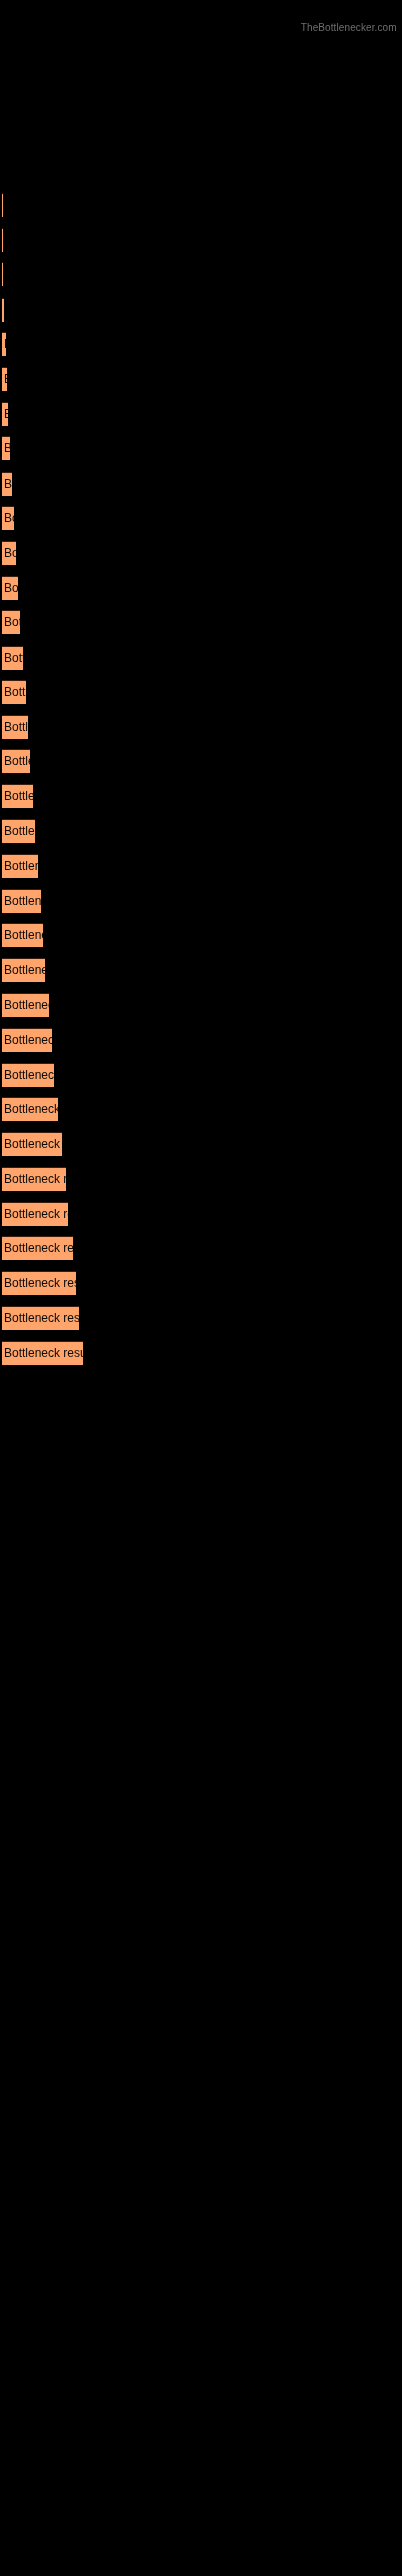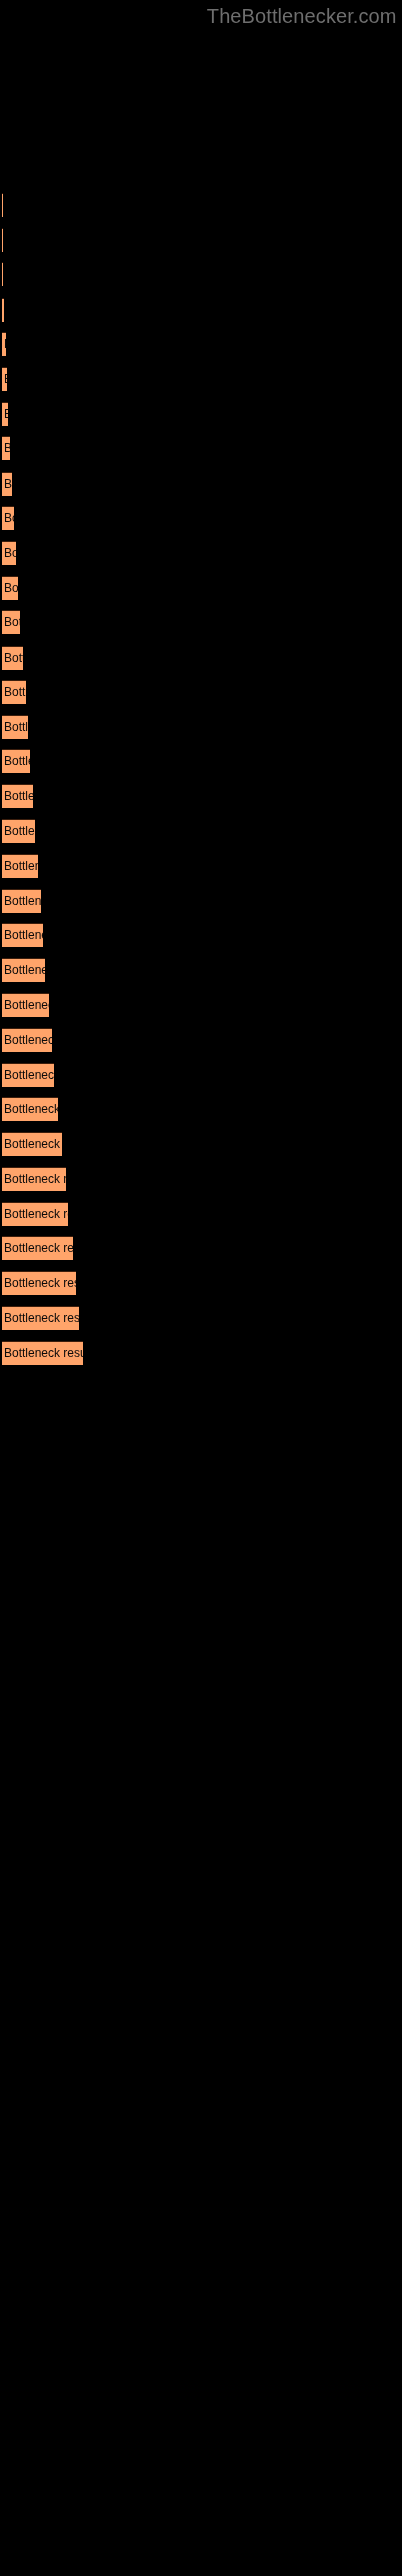--- a/index.html
+++ b/index.html
@@ -12,23 +12,23 @@
     width: 403px;
     height: 2576px;
     position: relative;
     overflow: hidden;
     font-family: "Liberation Sans", sans-serif;
     -webkit-font-smoothing: antialiased;
   }
 
   #watermark {
     position: absolute;
-    top: 4px;
+    top: 16px;
     right: 6.4px;
-    font-size: 20px;
+    font-size: 10px;
     line-height: 24px;
     color: #6e6e6e;
     letter-spacing: 0.1px;
     white-space: nowrap;
     font-family: "Liberation Sans", sans-serif;
   }
 
   #chart {
     position: absolute;
     left: 0;

